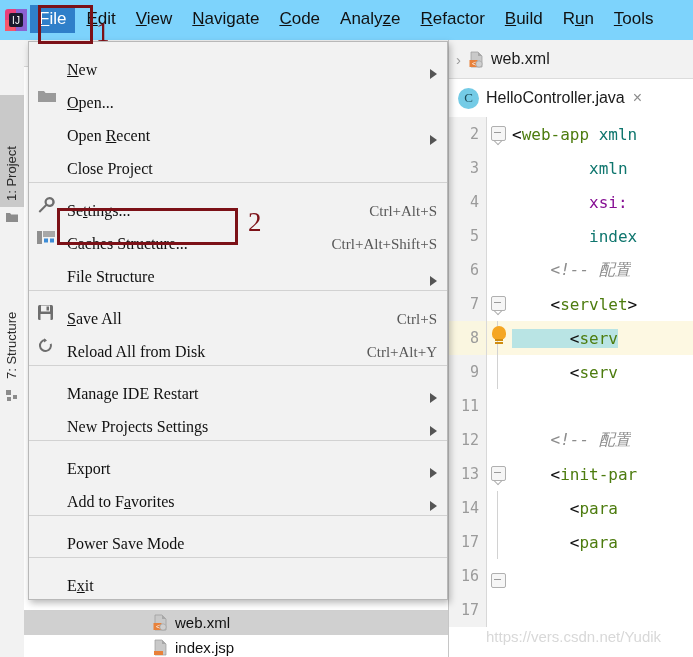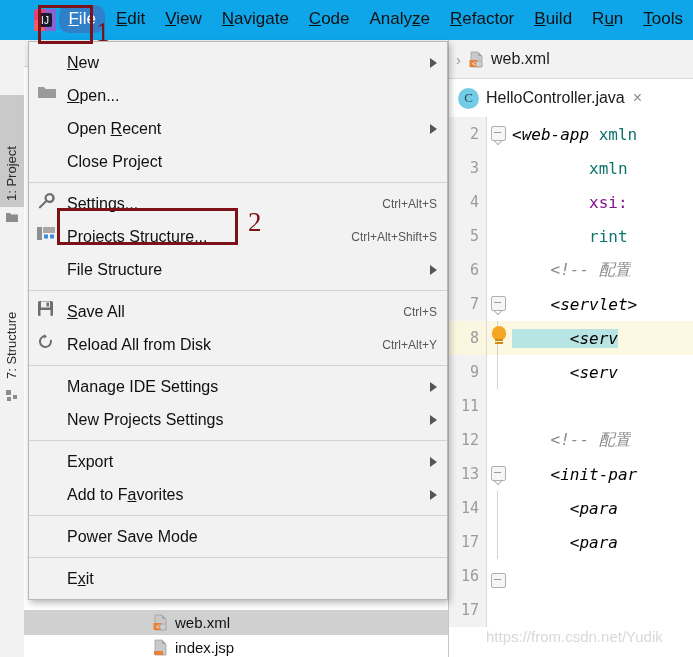--- a/index.html
+++ b/index.html
@@ -6,29 +6,29 @@
   body{
     width:693px;height:657px;overflow:hidden;position:relative;
     background:#ffffff;
     font-family:"Liberation Sans","DejaVu Sans",sans-serif;
     font-size:14px;color:#1d1d1d;
     -webkit-font-smoothing:antialiased;
   }
   
   #menubar{
     position:absolute;left:0;top:0;width:693px;height:40px;
-    background:#0ea5e9;border-bottom:1px solid #cfcfcf;
-    display:flex;align-items:center;justify-content:flex-end;
+    background:#7dd3fc;border-bottom:1px solid #cfcfcf;
+    display:flex;align-items:center;
   }
   #ij-logo{width:26px;height:26px;margin-left:3px;flex:0 0 auto;position:relative;}
   .menu-item{
     font-size:17px;padding:4px 9px;margin:0 1px;color:#111;white-space:nowrap;
     position:relative;top:-1px;
   }
-  .menu-item.sel{background:#2f7fc9;color:#ffffff;border-radius:10px;}
+  .menu-item.sel{background:#2f7fc9;color:#ffffff;}
   .mn{text-decoration:underline;}
   
   #leftbar{
     position:absolute;left:0;top:40px;width:24px;height:617px;background:#f2f2f2;
     border-right:1px solid #d4d4d4;
   }
   .vtab{
     position:absolute;left:0;width:24px;
     writing-mode:vertical-rl;transform:rotate(180deg);
     font-size:13px;color:#2b2b2b;text-align:left;
@@ -57,26 +57,26 @@
   .fileicon{width:17px;height:17px;margin-right:6px;flex:0 0 auto;position:relative;}
   
   #filemenu{
     position:absolute;left:28px;top:41px;width:420px;
     background:#f2f2f2;border:1px solid #b8b8b8;
     box-shadow:2px 3px 7px rgba(0,0,0,.28);
     padding:4px 0 4px 0;box-sizing:border-box;
     z-index:40;
   }
   .mrow{
-    position:relative;height:33px;display:flex;align-items:center;
-    font-size:16px;color:#101010;padding:0 10px 0 0;
+    position:relative;height:33px;display:flex;align-items:flex-end;
+    font-size:16px;color:#101010;padding:0 10px 0 0;font-family:Liberation Serif, serif;
   }
   .micon{width:30px;min-width:30px;height:24px;margin-left:8px;position:relative;}
   .mlabel{flex:1 1 auto;white-space:nowrap;}
-  .mkey{color:#575757;font-size:12px;margin-left:18px;white-space:nowrap;}
+  .mkey{color:#575757;font-size:15px;margin-left:18px;white-space:nowrap;}
   .marrow{
     width:0;height:0;margin-left:14px;
     border-left:7px solid #555;border-top:5px solid transparent;border-bottom:5px solid transparent;
   }
   .msep{height:1px;background:#d2d2d2;margin:4px 0;}
   
   #editor{
     position:absolute;left:449px;top:40px;width:244px;height:617px;background:#ffffff;
     overflow:hidden;
   }
@@ -102,21 +102,21 @@
   }
   .cl.hl{background:#fdf8e2;}
   .gut{
     width:38px;min-width:38px;text-align:right;padding-right:7px;box-sizing:border-box;
     color:#9b9b9b;font-size:15px;background:#f2f2f2;height:34px;line-height:34px;
     border-right:1px solid #d8d8d8;
   }
   .cl.hl .gut{background:#faf6e0;}
   .fold{width:22px;min-width:22px;height:34px;position:relative;}
   .ctext{padding-left:3px;white-space:pre;overflow:hidden;}
-  .k-tag{color:#000000;font-style:italic;}
+  .k-tag{color:#4d7c0f;}
   .k-br{color:#111111;}
   .k-cmt{color:#8c8c8c;font-style:italic;}
   .k-attr{color:#0f766e;}
   .k-xsi{color:#871094;}
   .sel-tok{background:#b9e4e4;}
   
   .foldbox{
     position:absolute;left:4px;top:9px;width:13px;height:13px;
     border:1px solid #b0b0b0;background:#f6f6f6;border-radius:2px;
   }
@@ -256,21 +256,21 @@
       <span class="mlabel">Se<span class="mn">t</span>tings...</span>
       <span class="mkey">Ctrl+Alt+S</span>
     </div>
     <div class="mrow">
       <span class="micon"><svg width="19" height="17" viewBox="0 0 19 17">
           <rect x="0" y="2" width="5" height="13" fill="#8f8f8f"></rect>
           <rect x="6" y="2" width="12" height="6" fill="#a8a8a8"></rect>
           <rect x="7" y="9.5" width="4" height="4" fill="#3c8cd6"></rect>
           <rect x="13" y="9.5" width="4" height="4" fill="#3c8cd6"></rect>
         </svg></span>
-      <span class="mlabel">Projects Structure...</span>
+      <span class="mlabel">Caches Structure...</span>
       <span class="mkey">Ctrl+Alt+Shift+S</span>
     </div>
     <div class="mrow">
       <span class="micon"></span>
       <span class="mlabel">File Structure</span>
       <span class="marrow"></span>
     </div>
     <div class="msep"></div>
     <div class="mrow">
       <span class="micon"><svg width="17" height="17" viewBox="0 0 17 17">
@@ -286,21 +286,21 @@
       <span class="micon"><svg width="17" height="17" viewBox="0 0 17 17">
           <path d="M8.5 2a6.5 6.5 0 1 0 6.2 4.6l-1.9.6A4.5 4.5 0 1 1 8.5 4V2z" fill="#6e6e6e"></path>
           <path d="M7 1.2l3 2.2-3 2.2z" fill="#6e6e6e"></path>
         </svg></span>
       <span class="mlabel">Reload All from Disk</span>
       <span class="mkey">Ctrl+Alt+Y</span>
     </div>
     <div class="msep"></div>
     <div class="mrow">
       <span class="micon"></span>
-      <span class="mlabel">Manage IDE Settings</span>
+      <span class="mlabel">Manage IDE Restart</span>
       <span class="marrow"></span>
     </div>
     <div class="mrow">
       <span class="micon"></span>
       <span class="mlabel">New Projects Settings</span>
       <span class="marrow"></span>
     </div>
     <div class="msep"></div>
     <div class="mrow">
       <span class="micon"></span>
@@ -358,21 +358,21 @@
         <div class="ctext"><span class="k-attr">        xmln</span></div>
       </div>
       <div class="cl">
         <div class="gut">4</div>
         <div class="fold"></div>
         <div class="ctext"><span class="k-xsi">        xsi:</span></div>
       </div>
       <div class="cl">
         <div class="gut">5</div>
         <div class="fold"></div>
-        <div class="ctext"><span class="k-attr">        rint</span></div>
+        <div class="ctext"><span class="k-attr">        index</span></div>
       </div>
       <div class="cl">
         <div class="gut">6</div>
         <div class="fold"></div>
         <div class="ctext"><span class="k-cmt">    &lt;!-- </span><span class="k-cmt">配置</span></div>
       </div>
       <div class="cl">
         <div class="gut">7</div>
         <div class="fold">
           <span class="foldbox"></span>
@@ -439,13 +439,13 @@
         <div class="ctext"></div>
       </div>
     </div>
 </div>
 
 <div class="annbox" style="left:38px;top:5px;width:49px;height:33px;"></div>
 <div class="annnum" style="left:96px;top:17px;">1</div>
 <div class="annbox" style="left:57px;top:208px;width:175px;height:31px;"></div>
 <div class="annnum" style="left:248px;top:207px;">2</div>
 
-<div id="watermark">https://from.csdn.net/Yudik</div>
+<div id="watermark">https://vers.csdn.net/Yudik</div>
 
 </body></html>

